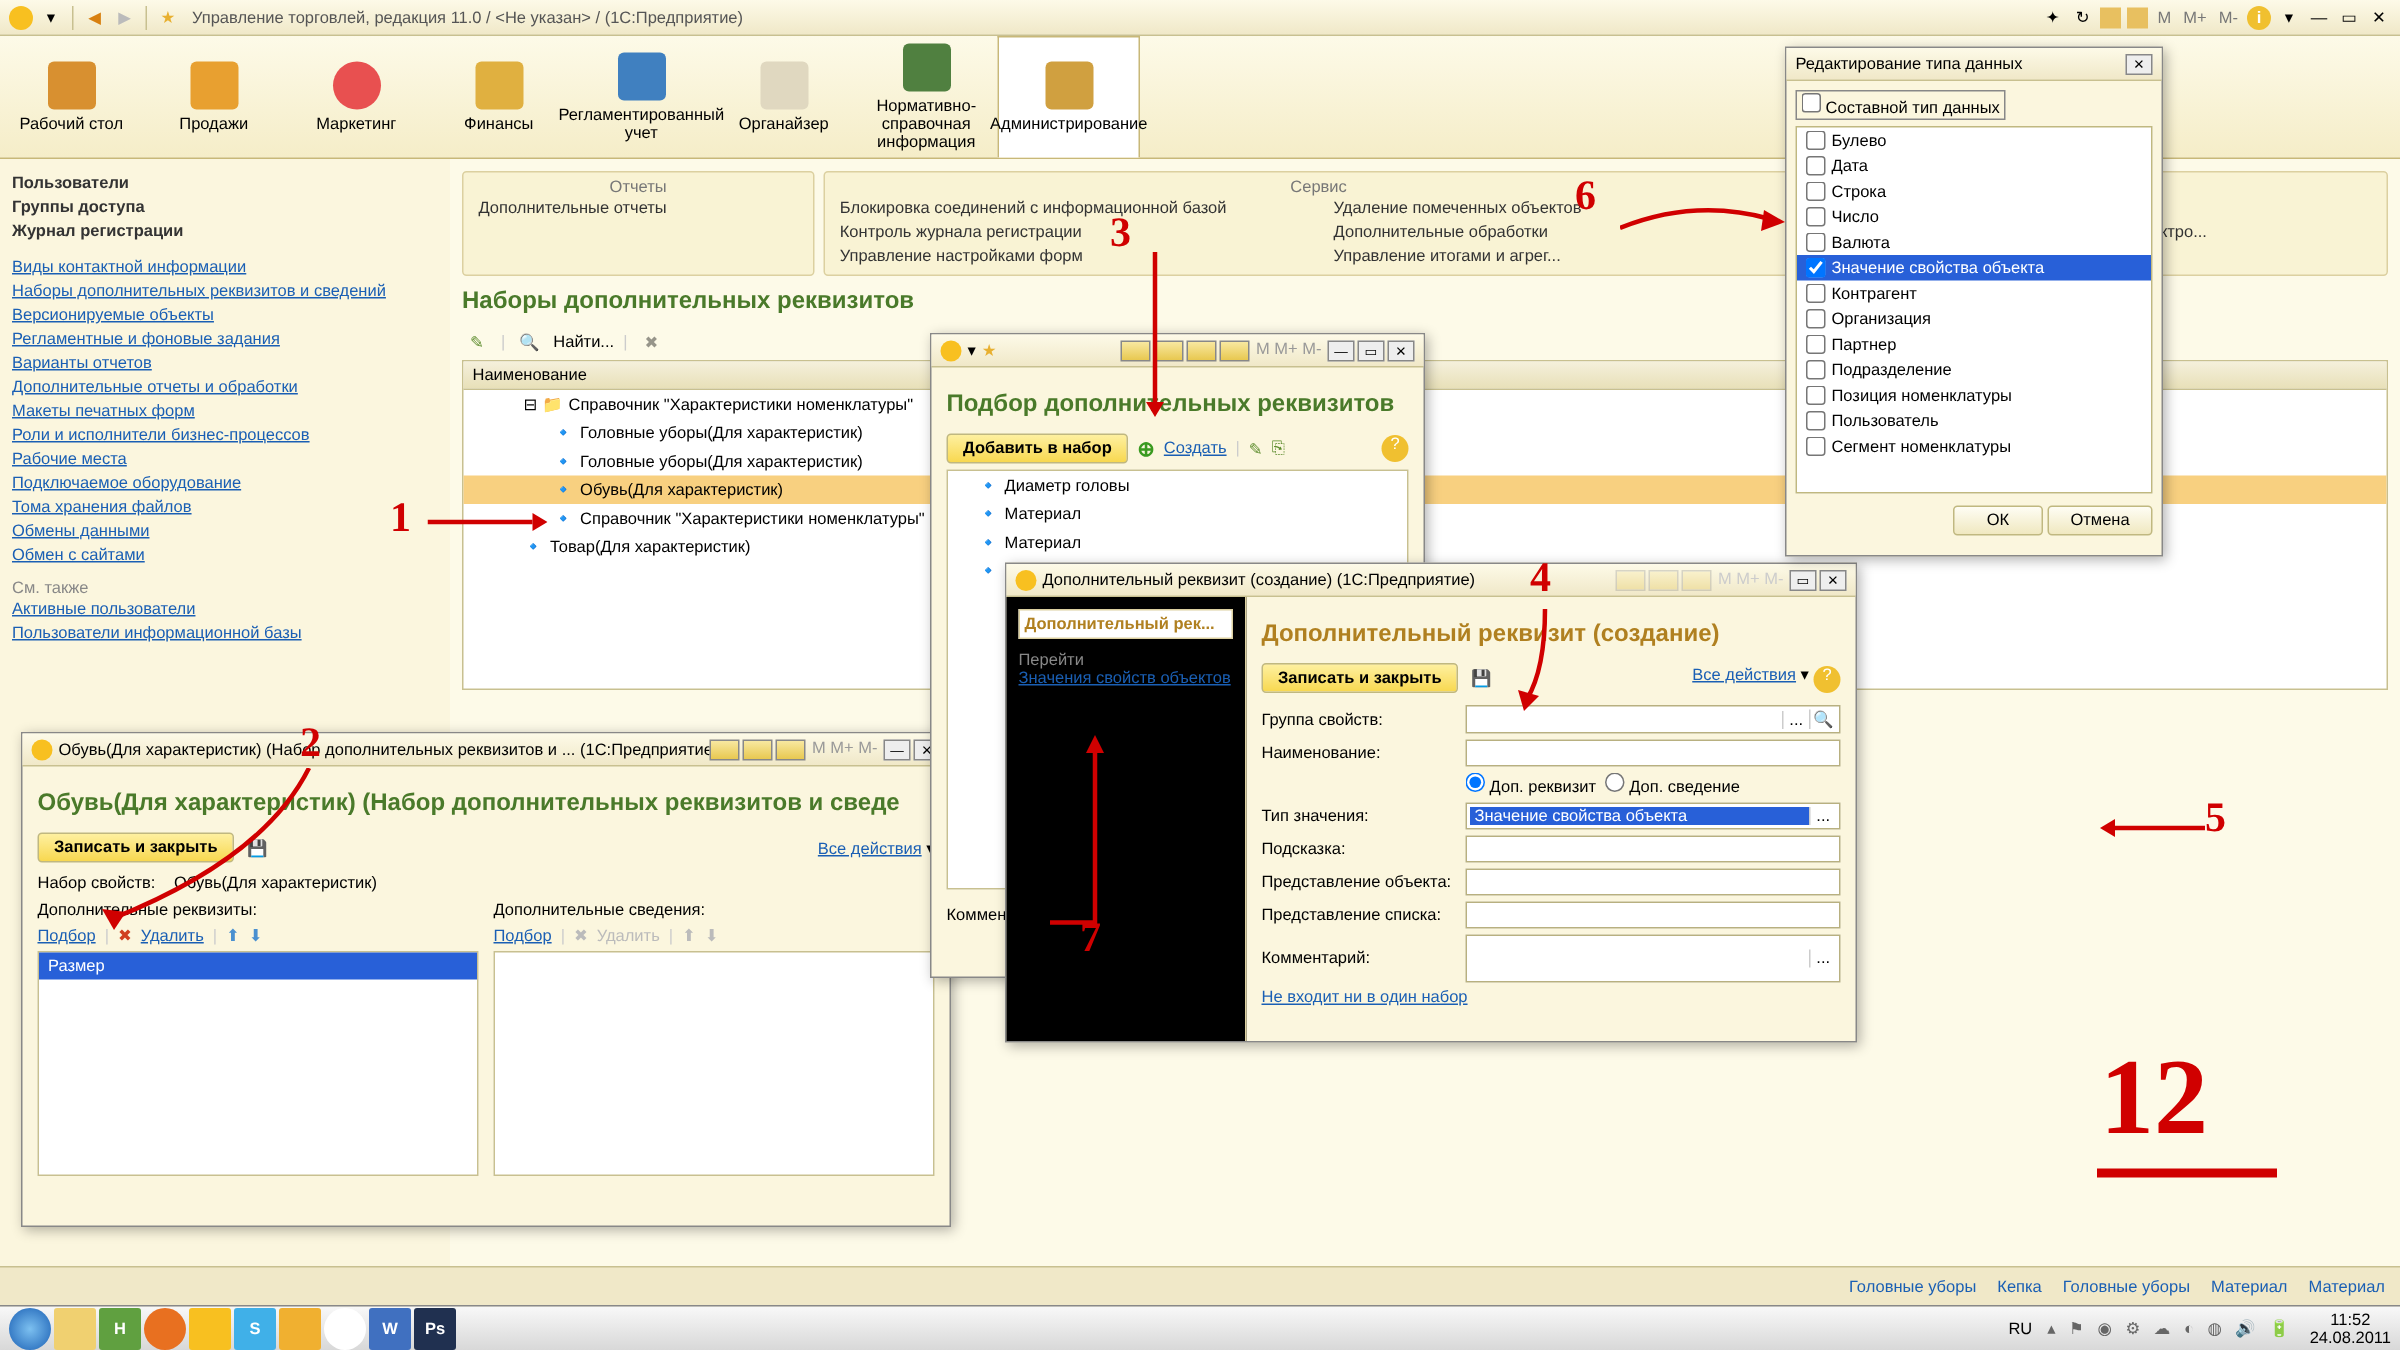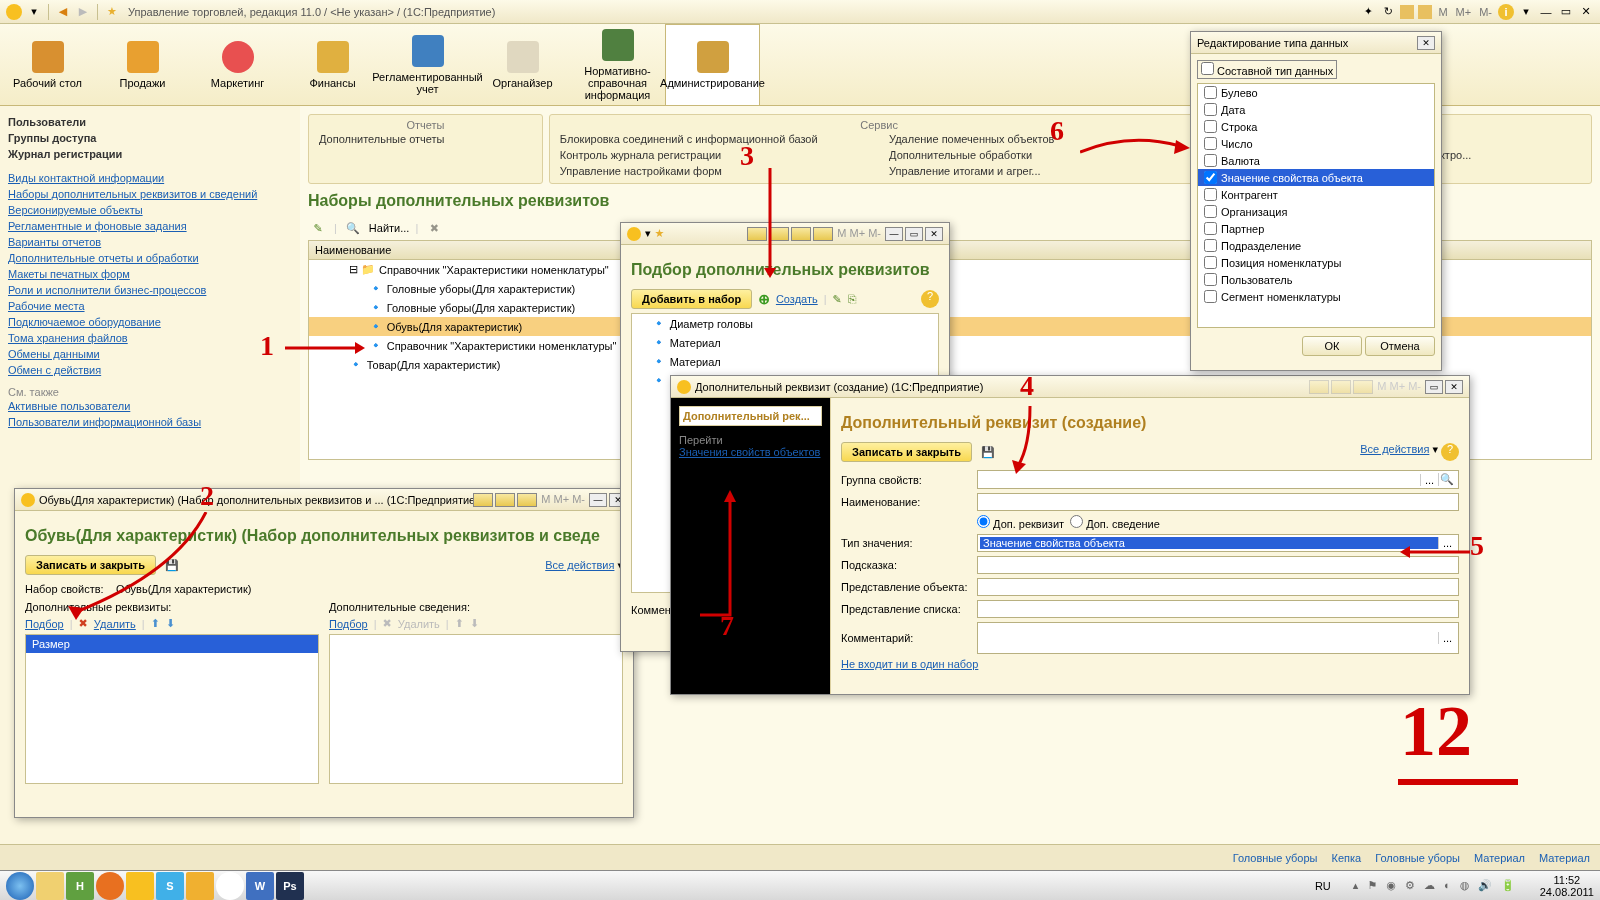--- a/index.html
+++ b/index.html
@@ -130,21 +130,21 @@
   <a>Версионируемые объекты</a>
   <a>Регламентные и фоновые задания</a>
   <a>Варианты отчетов</a>
   <a>Дополнительные отчеты и обработки</a>
   <a>Макеты печатных форм</a>
   <a>Роли и исполнители бизнес-процессов</a>
   <a>Рабочие места</a>
   <a>Подключаемое оборудование</a>
   <a>Тома хранения файлов</a>
   <a>Обмены данными</a>
-  <a>Обмен с действия</a>
+  <a>Обмен с сайтами</a>
   <div style="height:8px"></div>
   <span style="color:#888">См. также</span>
   <a>Активные пользователи</a>
   <a>Пользователи информационной базы</a>
  </div>
 
  <div class="content">
   <div class="svc-row">
    <div class="svc-box" style="flex:0.6">
     <div class="hdr">Отчеты</div>
@@ -314,21 +314,21 @@
           <span>ооо</span>
         </div>
   </div>
   <div class="fld-row" style="margin-top:8px">
    <label style="width:60px">Коммент</label>
    <input readonly="" style="background: rgb(244, 240, 224);">
   </div>
  </div>
 </div>
 
-<div class="win" style="left:670px;top:375px;width:800px;height:320px">
+<div class="win" style="left:670px;top:375px;width:568px;height:320px">
  <div class="win-title">
   <span style="width:14px;height:14px;background:#f8c020;border-radius:50%;margin-right:4px"></span>
   <span style="flex:1">Дополнительный реквизит (создание) (1С:Предприятие)</span>
   <div class="right">
    <span class="acc-dots" style="opacity:.3"></span>
    <span class="acc-dots" style="opacity:.3"></span>
    <span class="acc-dots" style="opacity:.3"></span>
    <span style="color:#ccc;margin:0 2px">M M+ M-</span>
    <span class="wctrl">▭</span>
    <span class="wctrl">✕</span>
@@ -477,21 +477,21 @@
  <div class="tb-btn" style="background:radial-gradient(circle,#7cc0f0,#1a5fb4);border-radius:50%"></div>
  <div class="tb-btn" style="background:#f0d070"></div>
  <div class="tb-btn" style="background:#60a040;color:#fff;text-align:center;line-height:28px;font-weight:bold">H</div>
  <div class="tb-btn" style="background:#e87020;border-radius:50%"></div>
  <div class="tb-btn" style="background:#f8c020"></div>
  <div class="tb-btn" style="background:#40b0e8;color:#fff;text-align:center;line-height:28px;font-weight:bold">S</div>
  <div class="tb-btn" style="background:#f0b030"></div>
  <div class="tb-btn" style="background:#fff;border-radius:50%"></div>
  <div class="tb-btn" style="background:#4070c0;color:#fff;text-align:center;line-height:28px;font-weight:bold">W</div>
  <div class="tb-btn" style="background:#203050;color:#fff;text-align:center;line-height:28px;font-weight:bold">Ps</div>
- <div style="margin-left:auto;display:flex;align-items:center;gap:22px">
+ <div style="margin-left:auto;display:flex;align-items:center;gap:10px">
   <span>RU</span>
   <span style="letter-spacing:3px;color:#666">▴ ⚑ ◉ ⚙ ☁ ◐ ◍ 🔊 🔋</span>
   <div style="text-align:center">
    <div>11:52</div>
    <div>24.08.2011</div>
   </div>
  </div>
 </div>
 
 <div class="annot" style="left:260px;top:330px">1</div>

